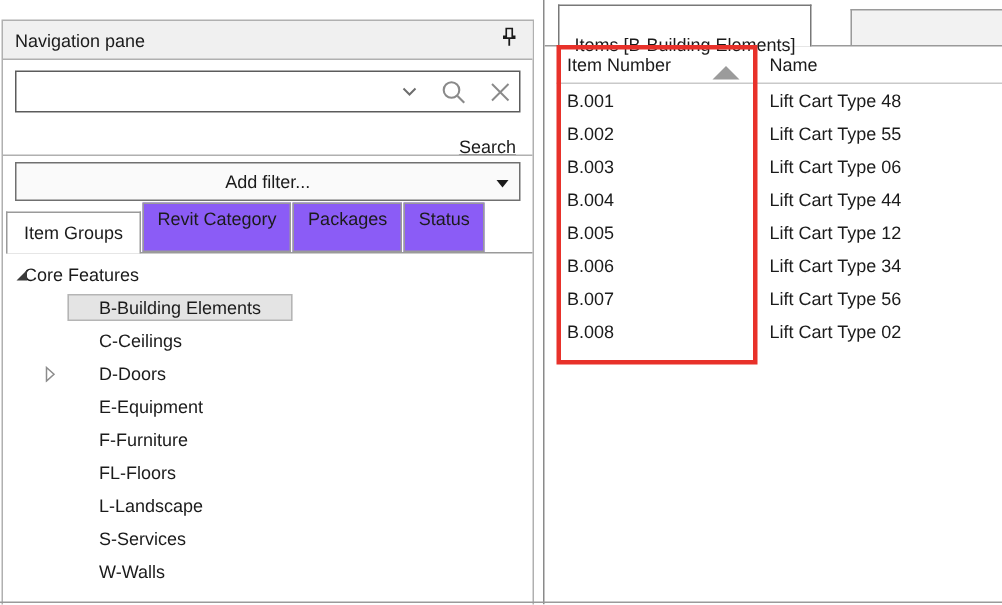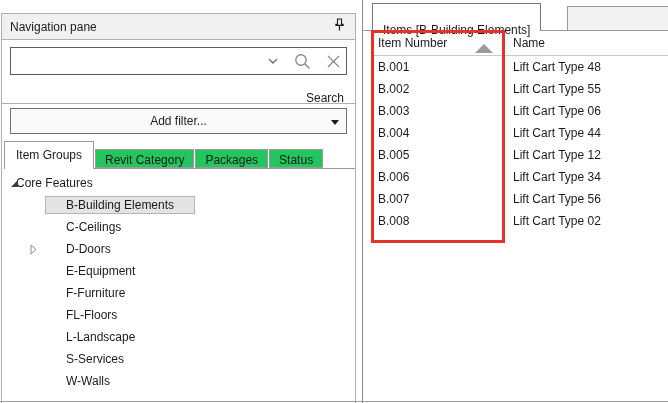--- a/index.html
+++ b/index.html
@@ -31,21 +31,21 @@
 
   .lp-sep { position:absolute; left:0; right:0; top:89px; height:0; border-top:1px solid var(--border); }
 
   .add-filter { position:absolute; left:8px; top:94px; width:337px; height:26px;
     border:1px solid #707070; background:#fafafa; display:flex; align-items:center; justify-content:center; cursor:pointer;text-align:right; }
   .af-caret { position:absolute; right:7px; top:11px; width:0; height:0;
     border-left:4px solid transparent; border-right:4px solid transparent; border-top:5px solid #1b1b1b; }
 
   .lp-tabs { position:absolute; left:2px; top:127px; right:0; height:28px;
     display:flex; align-items:flex-end; border-bottom:1px solid var(--tabborder); }
-  .lp-tab { background:#22c55e; border:1px solid var(--tabborder); height:19px; line-height:21px;
+  .lp-tab { background:#8b5cf6; border:1px solid var(--tabborder); height:33px; line-height:21px;
     padding:0 9px; margin-right:1px; cursor:pointer; white-space:nowrap; }
   .lp-tab.active { background:#fff; height:28px; line-height:27px; border-bottom:none;
     margin-bottom:-1px; padding:0 11px; position:relative; z-index:2; }
 
   .tree { position:absolute; left:0; top:158px; right:1px; bottom:0; overflow:hidden; }
   .tree-row { height:22px; display:flex; align-items:center; position:relative; }
   .tree-root-label { margin-left:14px; }
   .expander-expanded { position:absolute; left:9px; top:8px; width:0; height:0;
     border-left:7px solid transparent; border-bottom:7px solid #3b3b3b; }
   .expander-collapsed { position:absolute; left:28px; top:6px; }

